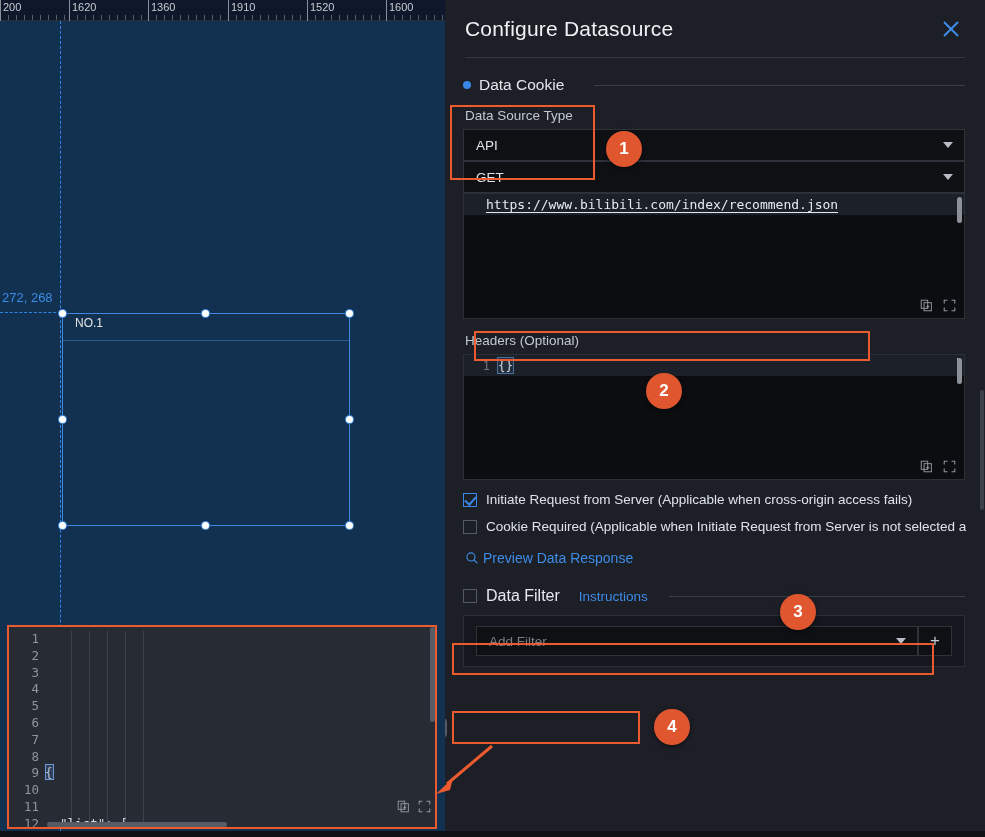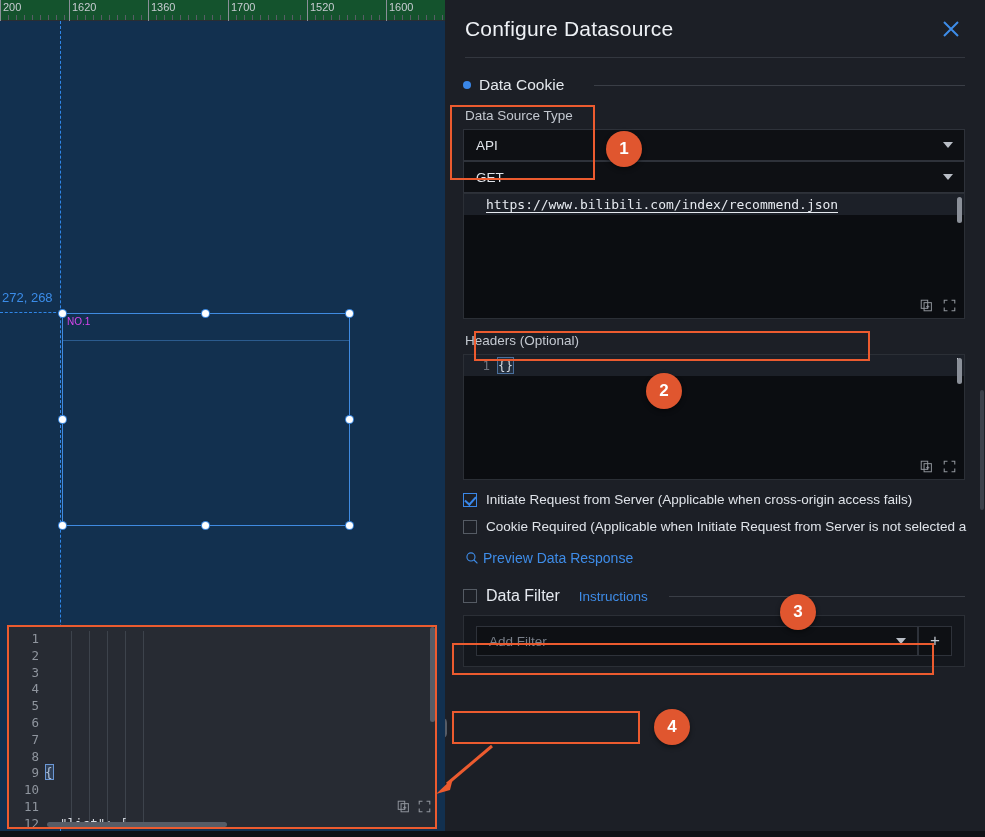--- a/index.html
+++ b/index.html
@@ -14,21 +14,21 @@
   
   .canvas-pane {
     position: relative;
     width: 445px; height: 837px;
     background: #12304f;
     overflow: hidden;
     flex: 0 0 445px;
   }
   .ruler {
     position: absolute; top: 0; left: 0; width: 445px; height: 21px;
-    background: #14532d;
+    background: #0f172a;
     border-bottom: 1px solid #2a2d33;
     z-index: 6;
   }
   .ruler-tick-major {
     position: absolute; top: 0; width: 1px; height: 21px;
     background: #8a8f98;
   }
   .ruler-label {
     position: absolute; top: 1px;
     font-size: 11px; color: #c8ccd2;
@@ -59,22 +59,22 @@
     position: absolute; left: 62px; top: 313px;
     width: 288px; height: 213px;
     border: 1px solid #3f8ae0;
     z-index: 5;
   }
   .sel-inner-line {
     position: absolute; left: 0; top: 26px; width: 100%; height: 0;
     border-top: 1px solid #2b5b8e;
   }
   .sel-label {
-    position: absolute; left: 4px; top: 2px;
-    font-size: 10px; color: #d946ef;
+    position: absolute; left: 12px; top: 2px;
+    font-size: 12px; color: #e5e5e5;
   }
   .handle {
     position: absolute; width: 7px; height: 7px;
     background: #ffffff; border-radius: 50%;
     box-shadow: 0 0 0 1px #3f8ae0;
   }
   .h-tl { left: -4px; top: -4px; }
   .h-tm { left: 50%; margin-left: -4px; top: -4px; }
   .h-tr { right: -4px; top: -4px; }
   .h-ml { left: -4px; top: 50%; margin-top: -4px; }
@@ -363,21 +363,21 @@
   <div class="canvas-pane">
 
     <div class="ruler">
       <div class="ruler-tick-major" style="left:0px"></div>
       <div class="ruler-label" style="left:3px">200</div>
       <div class="ruler-tick-major" style="left:69px"></div>
       <div class="ruler-label" style="left:72px">1620</div>
       <div class="ruler-tick-major" style="left:148px"></div>
       <div class="ruler-label" style="left:151px">1360</div>
       <div class="ruler-tick-major" style="left:228px"></div>
-      <div class="ruler-label" style="left:231px">1700</div>
+      <div class="ruler-label" style="left:231px">1910</div>
       <div class="ruler-tick-major" style="left:307px"></div>
       <div class="ruler-label" style="left:310px">1520</div>
       <div class="ruler-tick-major" style="left:386px"></div>
       <div class="ruler-label" style="left:389px">1600</div>
 
       <div class="ruler-tick-minor" style="left:8px"></div>
         <div class="ruler-tick-minor" style="left:16px"></div>
       <div class="ruler-tick-minor" style="left:24px"></div>
         <div class="ruler-tick-minor" style="left:32px"></div>
       <div class="ruler-tick-minor" style="left:40px"></div>

